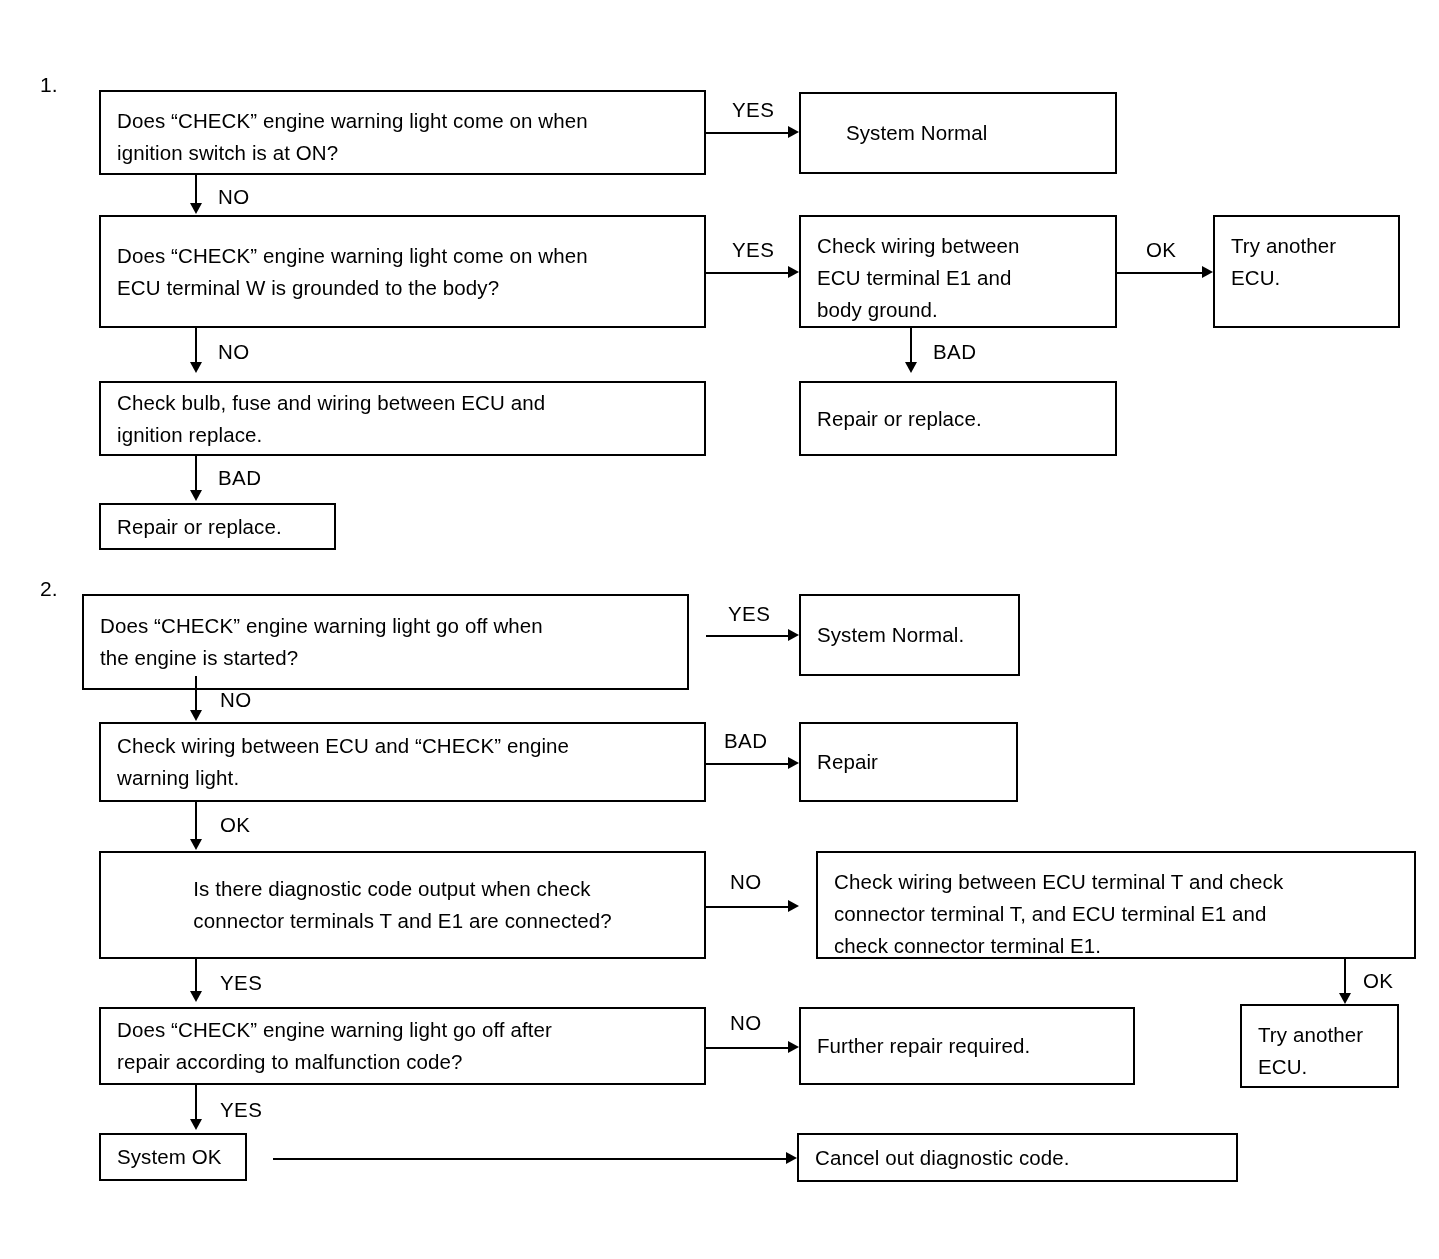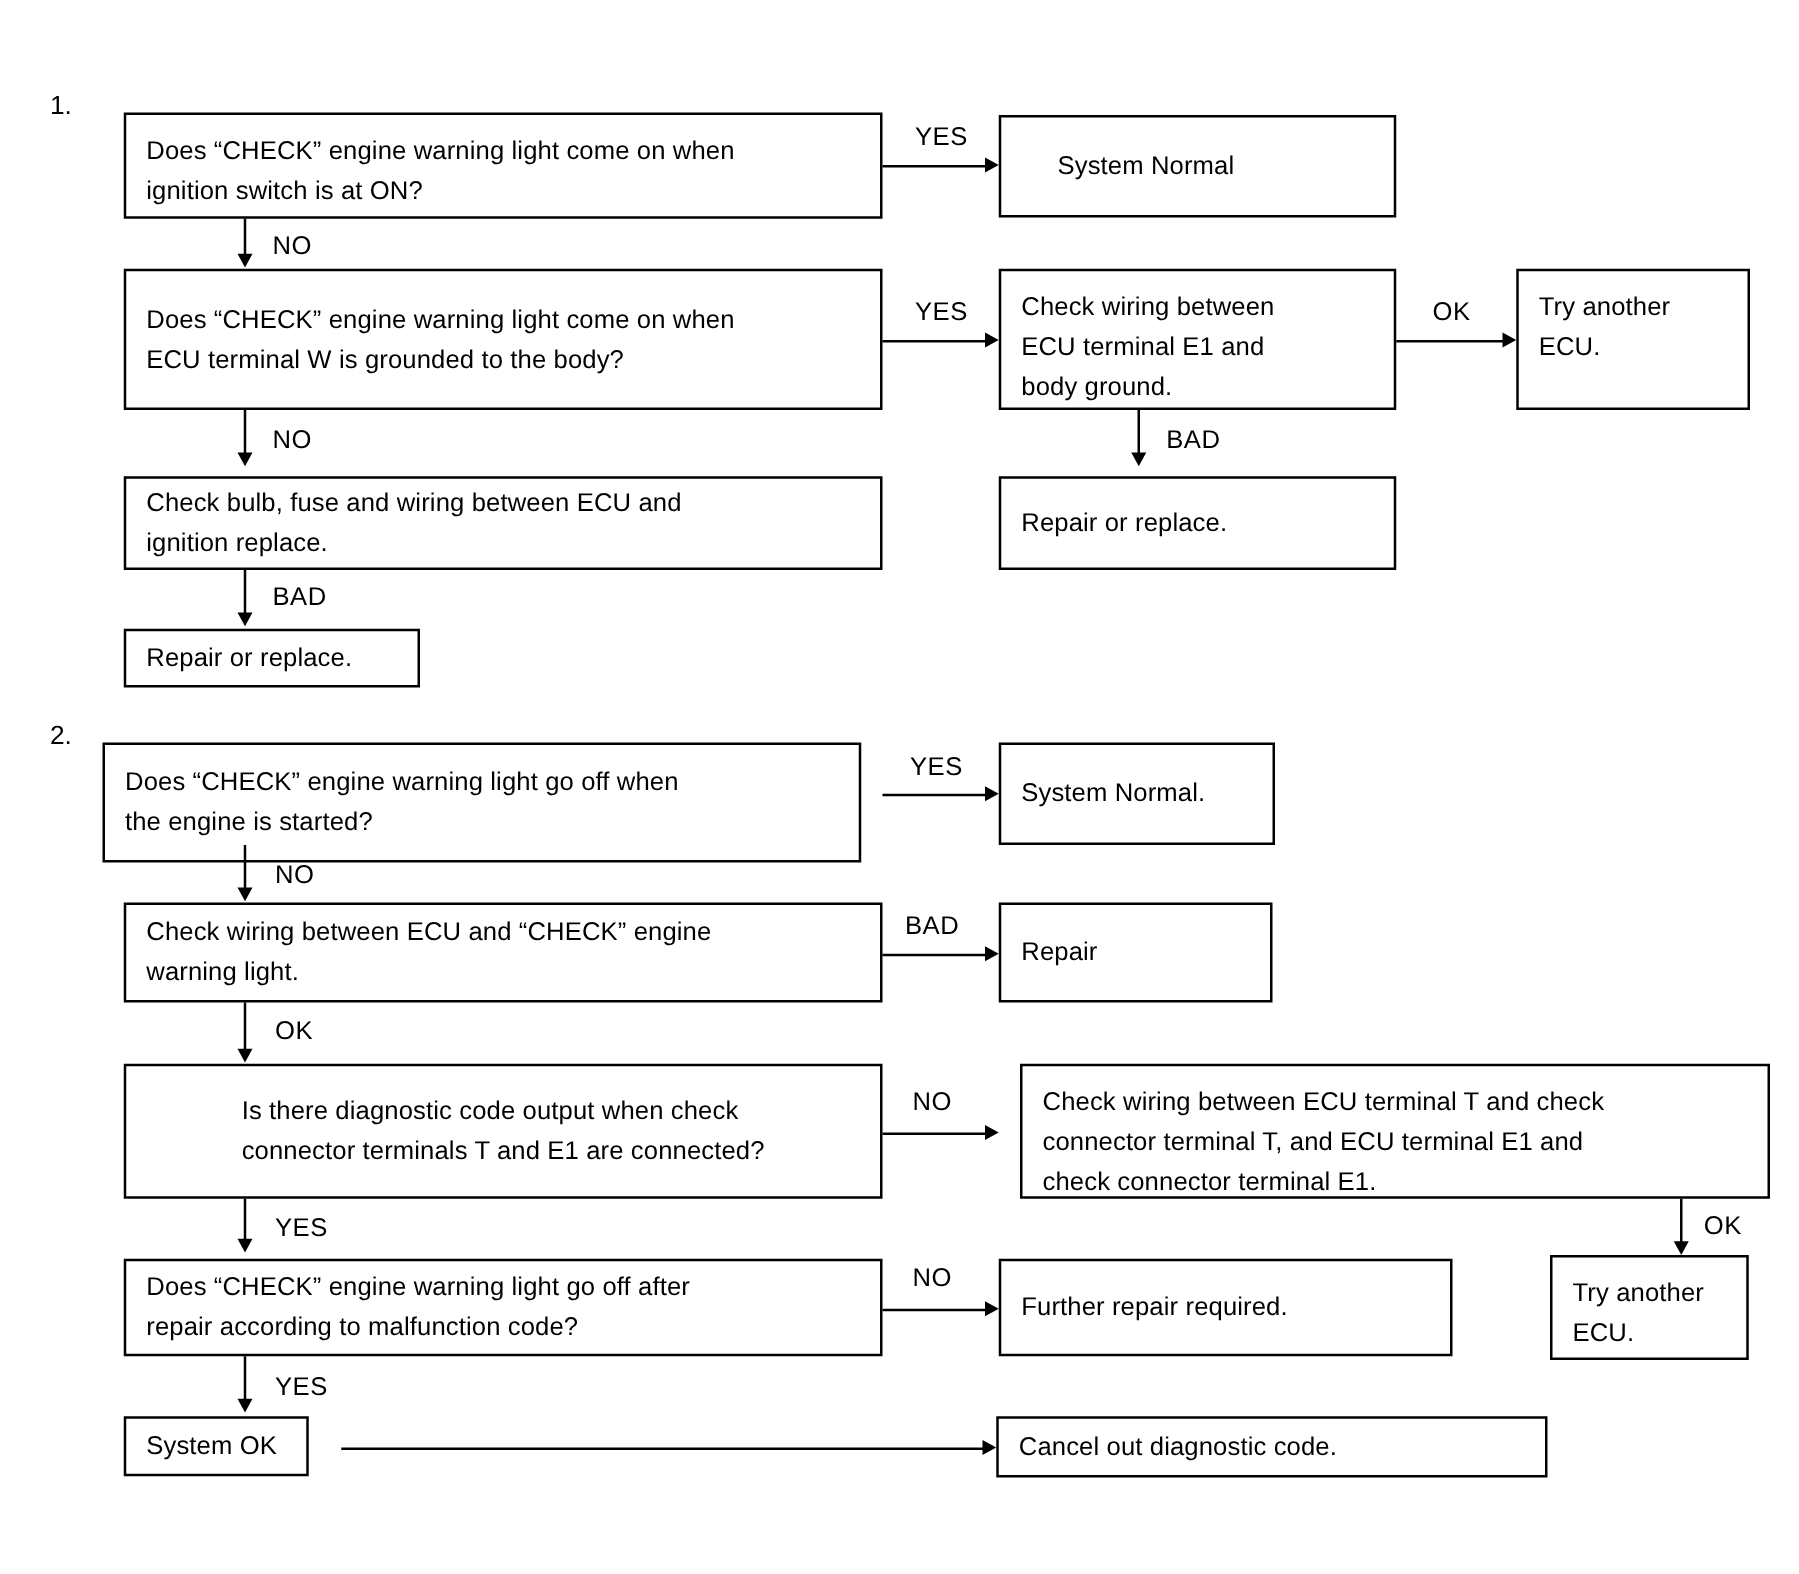--- a/index.html
+++ b/index.html
@@ -203,21 +203,21 @@
   <div class="arrow-d" style="left:190px; top:991px;"></div>
   <div class="edge-label" style="left:220px; top:973px;">YES</div>
 
   <div class="box" style="left:99px; top:1007px; width:607px; height:78px;">
     <span class="txt">Does “CHECK” engine warning light go off after
 repair according to malfunction code?</span>
   </div>
   <div class="hline" style="left:706px; top:1047px; width:88px;"></div>
   <div class="arrow-r" style="left:788px; top:1041px;"></div>
   <div class="edge-label" style="left:730px; top:1013px;">NO</div>
-  <div class="box" style="left:799px; top:1007px; width:363px; height:78px;">
+  <div class="box" style="left:799px; top:1007px; width:336px; height:78px;">
     <span class="txt">Further repair required.</span>
   </div>
 
   <div class="vline" style="left:195px; top:1085px; height:38px;"></div>
   <div class="arrow-d" style="left:190px; top:1119px;"></div>
   <div class="edge-label" style="left:220px; top:1100px;">YES</div>
   <div class="box" style="left:99px; top:1133px; width:148px; height:48px;">
     <span class="txt">System OK</span>
   </div>
 

